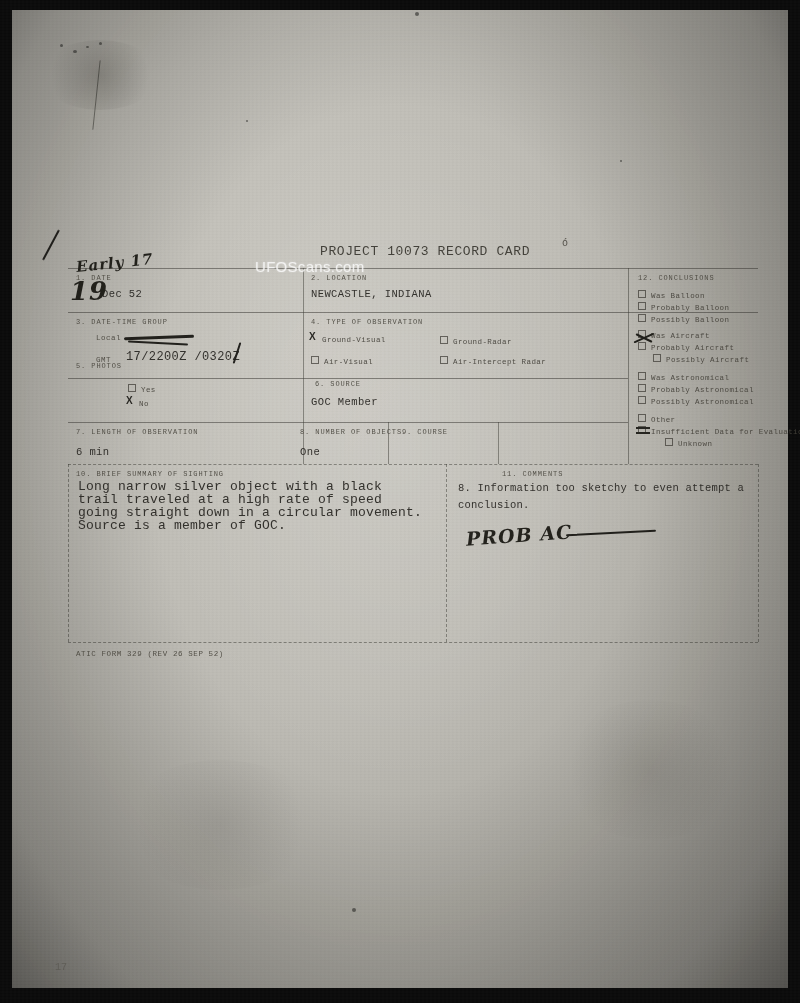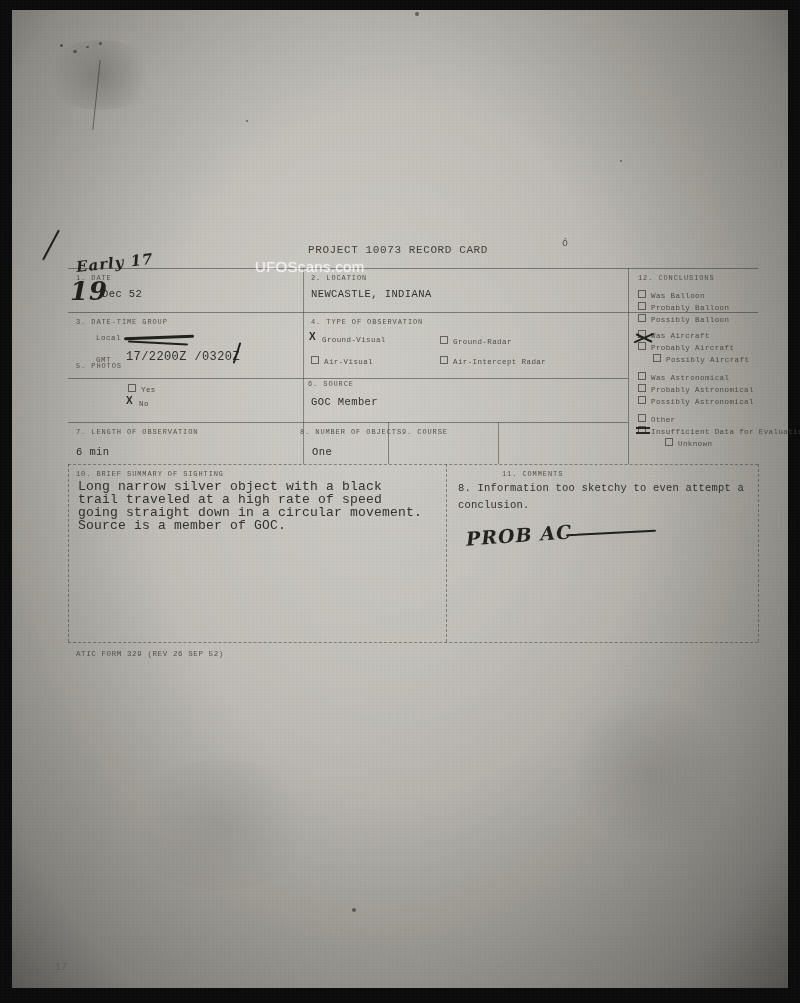--- a/index.html
+++ b/index.html
@@ -68,23 +68,23 @@
     left: 68px;
     top: 232px;
     width: 690px;
     height: 440px;
     color: #2b2a27;
     font-family: "Liberation Mono", monospace;
     opacity: .92;
   }
   .card-title {
     position: absolute;
-    left: 240px;
+    left: 252px;
     top: 12px;
-    font-size: 11px;
+    font-size: 13px;
     letter-spacing: .6px;
     color: #38362f;
   }
 
   .rule {
     position: absolute;
     background: rgba(50,48,42,.55);
     height: 1px;
   }
   .vrule {
@@ -346,34 +346,34 @@
     <div class="checkline" style="left:372px;top:104px;"><span class="box"></span><span>Ground-Radar</span></div>
     <div class="checkline" style="left:243px;top:124px;"><span class="box"></span><span>Air-Visual</span></div>
     <div class="checkline" style="left:372px;top:124px;"><span class="box"></span><span>Air-Intercept Radar</span></div>
 
     <div class="fld-label" style="left:8px;top:130px;">
       <span>5.</span> <span>PHOTOS</span>
     </div>
     <div class="checkline" style="left:60px;top:152px;"><span class="box"></span><span>Yes</span></div>
     <div class="checkline" style="left:60px;top:168px;"><span class="xmark"></span><span>No</span></div>
 
-    <div class="fld-label" style="left:240px;top:148px;">
+    <div class="fld-label" style="left:247px;top:148px;">
       <span>6.</span> <span>SOURCE</span>
     </div>
     <div class="fld-value" style="left:243px;top:164px;">GOC Member</div>
 
     <div class="fld-label" style="left:8px;top:196px;">
       <span>7.</span> <span>LENGTH OF OBSERVATION</span>
     </div>
     <div class="fld-value" style="left:8px;top:214px;">6 min</div>
 
     <div class="fld-label" style="left:232px;top:196px;">
       <span>8.</span> <span>NUMBER OF OBJECTS</span>
     </div>
-    <div class="fld-value" style="left:244px;top:214px;">One</div>
+    <div class="fld-value" style="left:232px;top:214px;">One</div>
 
     <div class="fld-label" style="left:334px;top:196px;">
       <span>9.</span> <span>COURSE</span>
     </div>
     <div class="fld-value" style="left:334px;top:214px;"></div>
 
     <div class="fld-label" style="left:8px;top:238px;">
       <span>10.</span> <span>BRIEF SUMMARY OF SIGHTING</span>
     </div>
     <div class="narrative">Long narrow silver object with a black trail traveled at a high rate of speed going straight down in a circular movement. Source is a member of GOC.</div>

